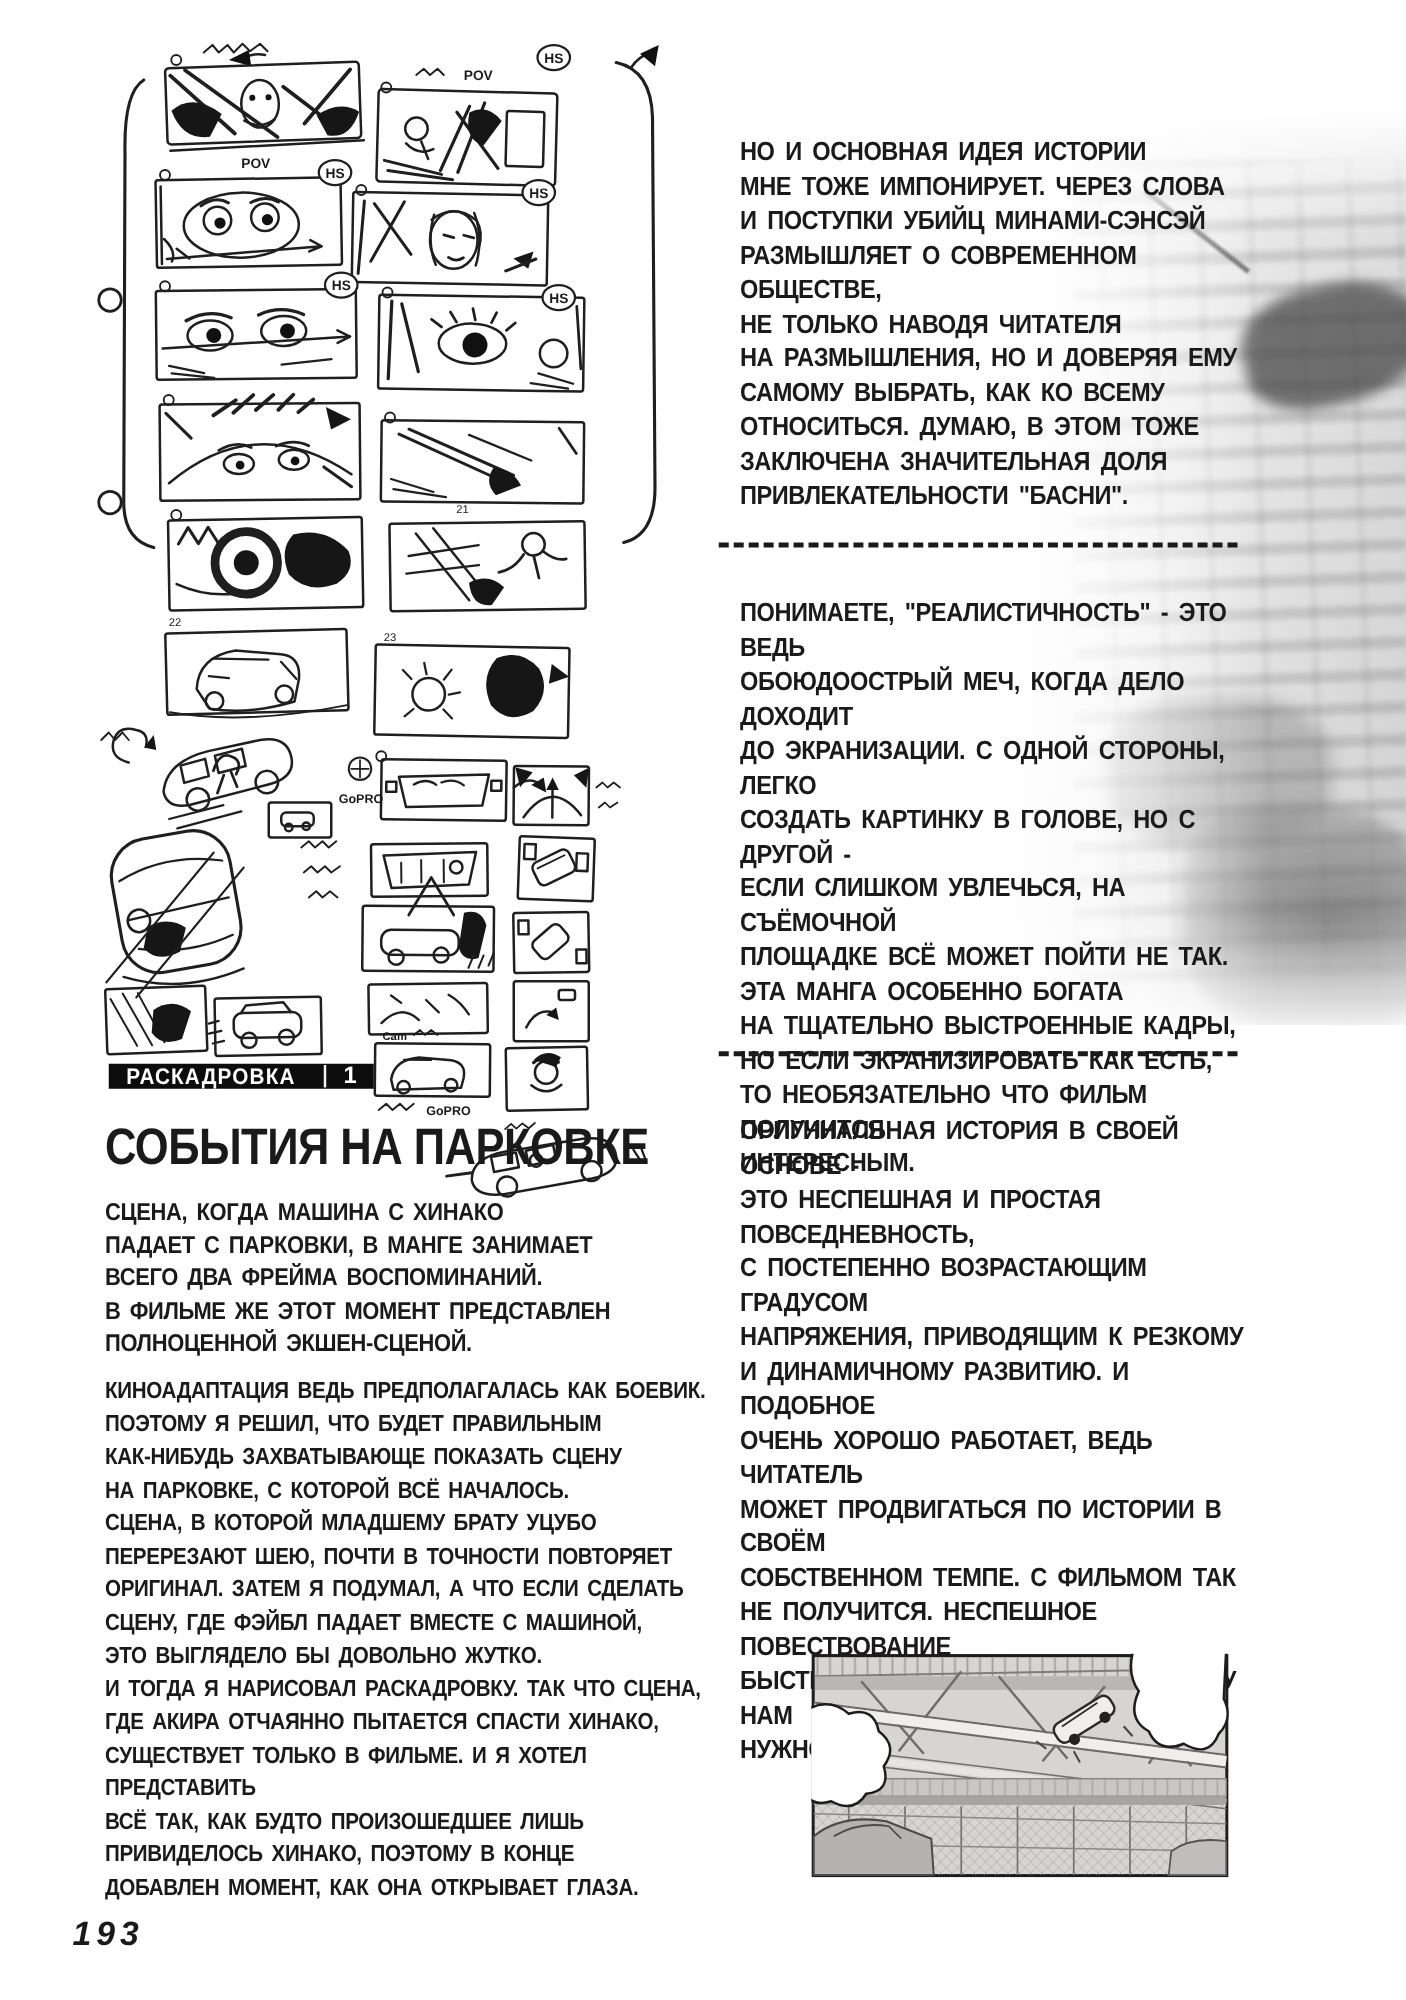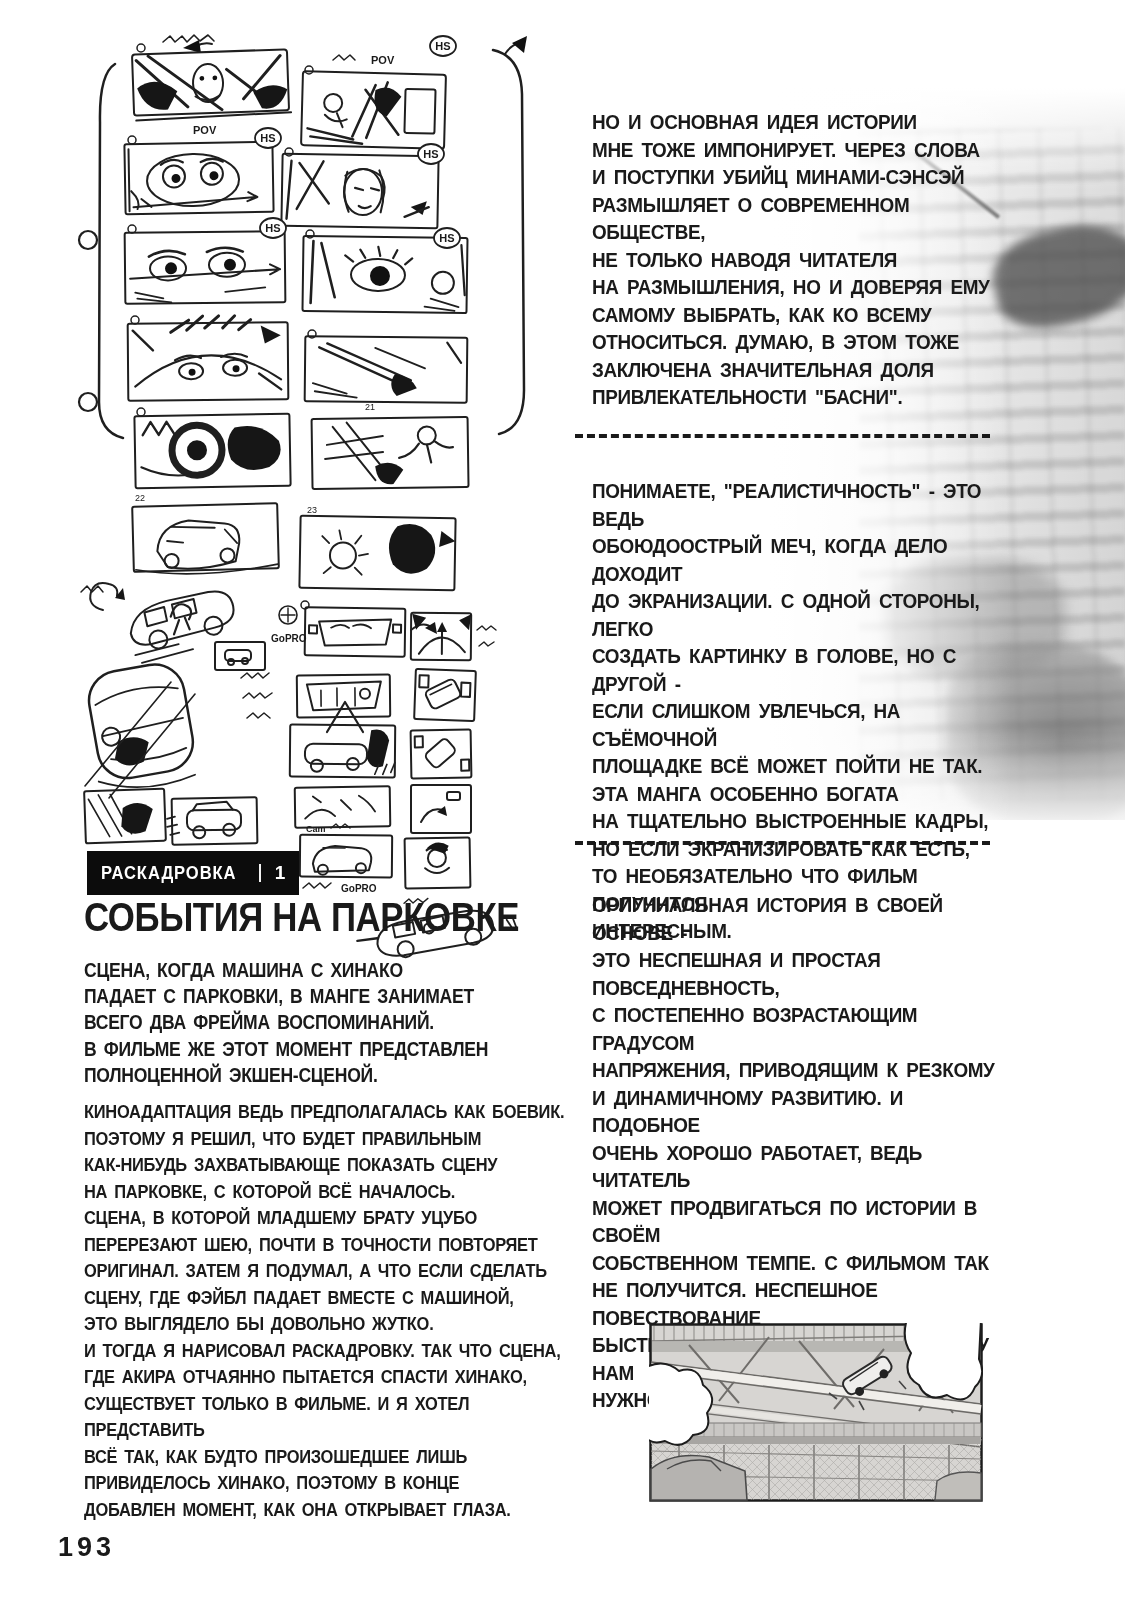--- a/index.html
+++ b/index.html
@@ -1,21 +1,21 @@
 <!DOCTYPE html>
 <html><head>
 <meta charset="utf-8">
 <style>
   html,body{margin:0;padding:0;background:#ffffff;}
   body{width:1125px;height:1600px;position:relative;overflow:hidden;
        font-family:"Liberation Sans",sans-serif;color:#1a1a1a;}
   .abs{position:absolute;}
   
   .storyboard{position:absolute;left:75px;top:30px;}
-  .label-bar{position:absolute;left:87px;top:851px;width:212px;height:44px;
+  .label-bar{position:absolute;left:87px;top:851px;width:212px;height:20px;
      background:#0c0c0c;color:#fff;display:flex;align-items:center;
      box-sizing:border-box;padding:0 0 0 14px;z-index:4;}
   .label-bar .t{font-size:18px;font-weight:bold;letter-spacing:1px;flex:1;
      transform:scaleX(.92);transform-origin:0 50%;}
   .label-bar .sep{width:2px;height:18px;background:#fff;opacity:.95;}
   .label-bar .i{width:38px;text-align:center;font-size:19px;font-weight:bold;}
   .heading{position:absolute;left:84px;top:897px;width:520px;margin:0;
      font-size:41px;font-weight:bold;letter-spacing:-.5px;line-height:1;
      transform:scaleX(.85);transform-origin:0 0;white-space:nowrap;z-index:4;}
   .text{white-space:pre-line;font-weight:bold;transform-origin:0 0;z-index:4;}
@@ -46,21 +46,21 @@
   .photo .stick{position:absolute;right:115px;top:95px;width:105px;height:4px;
      background:#3f3f3f;opacity:.7;transform:rotate(38deg);filter:blur(1px);}
   .photo .wreck{position:absolute;right:-20px;top:555px;width:200px;height:180px;
      background:radial-gradient(ellipse at 60% 55%,#5a5a5a 0%,#8d8d8d 55%,rgba(180,180,180,.3) 100%);
      opacity:.65;border-radius:35% 45% 30% 40%;filter:blur(5px);}
   .photo .wreck2{position:absolute;right:60px;top:470px;width:180px;height:120px;
      background:#7b7b7b;opacity:.4;border-radius:40%;filter:blur(7px);}
   
   .manga{position:absolute;left:649px;top:1323px;z-index:4;}
   .pagenum{position:absolute;left:58px;top:1532px;font-size:27px;font-weight:bold;
-     letter-spacing:4px;z-index:4;}
+     letter-spacing:4px;z-index:4;font-style:italic;}
   svg text{font-family:"Liberation Sans",sans-serif;}
 </style>
 </head>
 <body>
 
 <svg class="storyboard" width="480" height="940" viewBox="0 0 480 940">
   <defs>
     <g id="hsb">
       <ellipse cx="0" cy="0" rx="13" ry="10" fill="#fff" stroke="#1f1f1f" stroke-width="1.8"></ellipse>
       <text x="0" y="4" text-anchor="middle" font-size="11" font-weight="bold" fill="#1a1a1a">HS</text>

